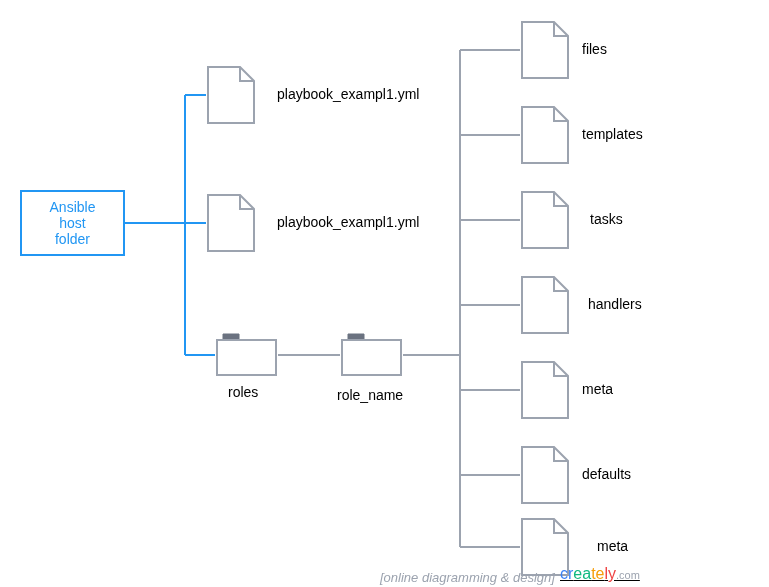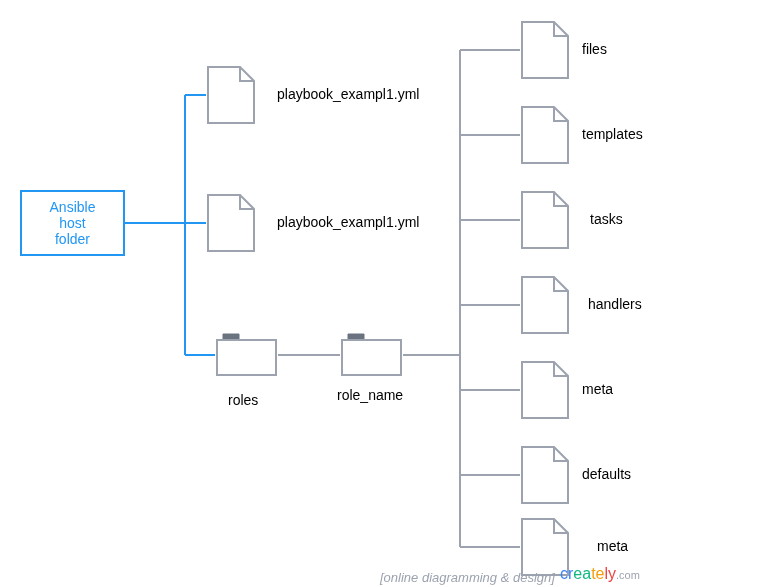--- a/index.html
+++ b/index.html
@@ -42,20 +42,21 @@
   .footer-text {
     position: absolute;
     font-size: 13px;
     color: #9ca3af;
     font-style: italic;
   }
   .brand {
     position: absolute;
     font-size: 16px;
     font-weight: 300;
+    text-decoration: underline;
   }
   .brand .c1 { color: #3b82f6; }
   .brand .c2 { color: #10b981; }
   .brand .c3 { color: #f59e0b; }
   .brand .c4 { color: #ef4444; }
   .brand .dom { color: #9ca3af; font-size: 11px; }
   svg { position: absolute; top:0; left:0; }
 </style>
 </head>
 <body>
@@ -107,21 +108,21 @@
   <svg class="file-icon" width="50" height="60" style="left:206px; top:193px;">
     <path d="M2 2 H34 L48 16 V58 H2 Z" fill="#fff" stroke="#9ca3af" stroke-width="2"></path>
     <path d="M34 2 V16 H48" fill="none" stroke="#9ca3af" stroke-width="2"></path>
   </svg>
   <div class="node-label" style="left:277px; top:214px;">playbook_exampl1.yml</div>
 
   <svg class="folder-icon" width="63" height="45" style="left:215px; top:332px;">
     <path d="M2 8 H24 V2 H8 V8" fill="#6b7280" stroke="#6b7280"></path>
     <rect x="2" y="8" width="59" height="35" fill="#fff" stroke="#9ca3af" stroke-width="2"></rect>
   </svg>
-  <div class="node-label" style="left:228px; top:392px;">roles</div>
+  <div class="node-label" style="left:228px; top:384px;">roles</div>
 
   <svg class="folder-icon" width="63" height="45" style="left:340px; top:332px;">
     <path d="M2 8 H24 V2 H8 V8" fill="#6b7280" stroke="#6b7280"></path>
     <rect x="2" y="8" width="59" height="35" fill="#fff" stroke="#9ca3af" stroke-width="2"></rect>
   </svg>
   <div class="node-label" style="left:337px; top:387px;">role_name</div>
 
   <svg class="file-icon" width="50" height="60" style="left:520px; top:20px;">
     <path d="M2 2 H34 L48 16 V58 H2 Z" fill="#fff" stroke="#9ca3af" stroke-width="2"></path>
       <path d="M34 2 V16 H48" fill="none" stroke="#9ca3af" stroke-width="2"></path>

